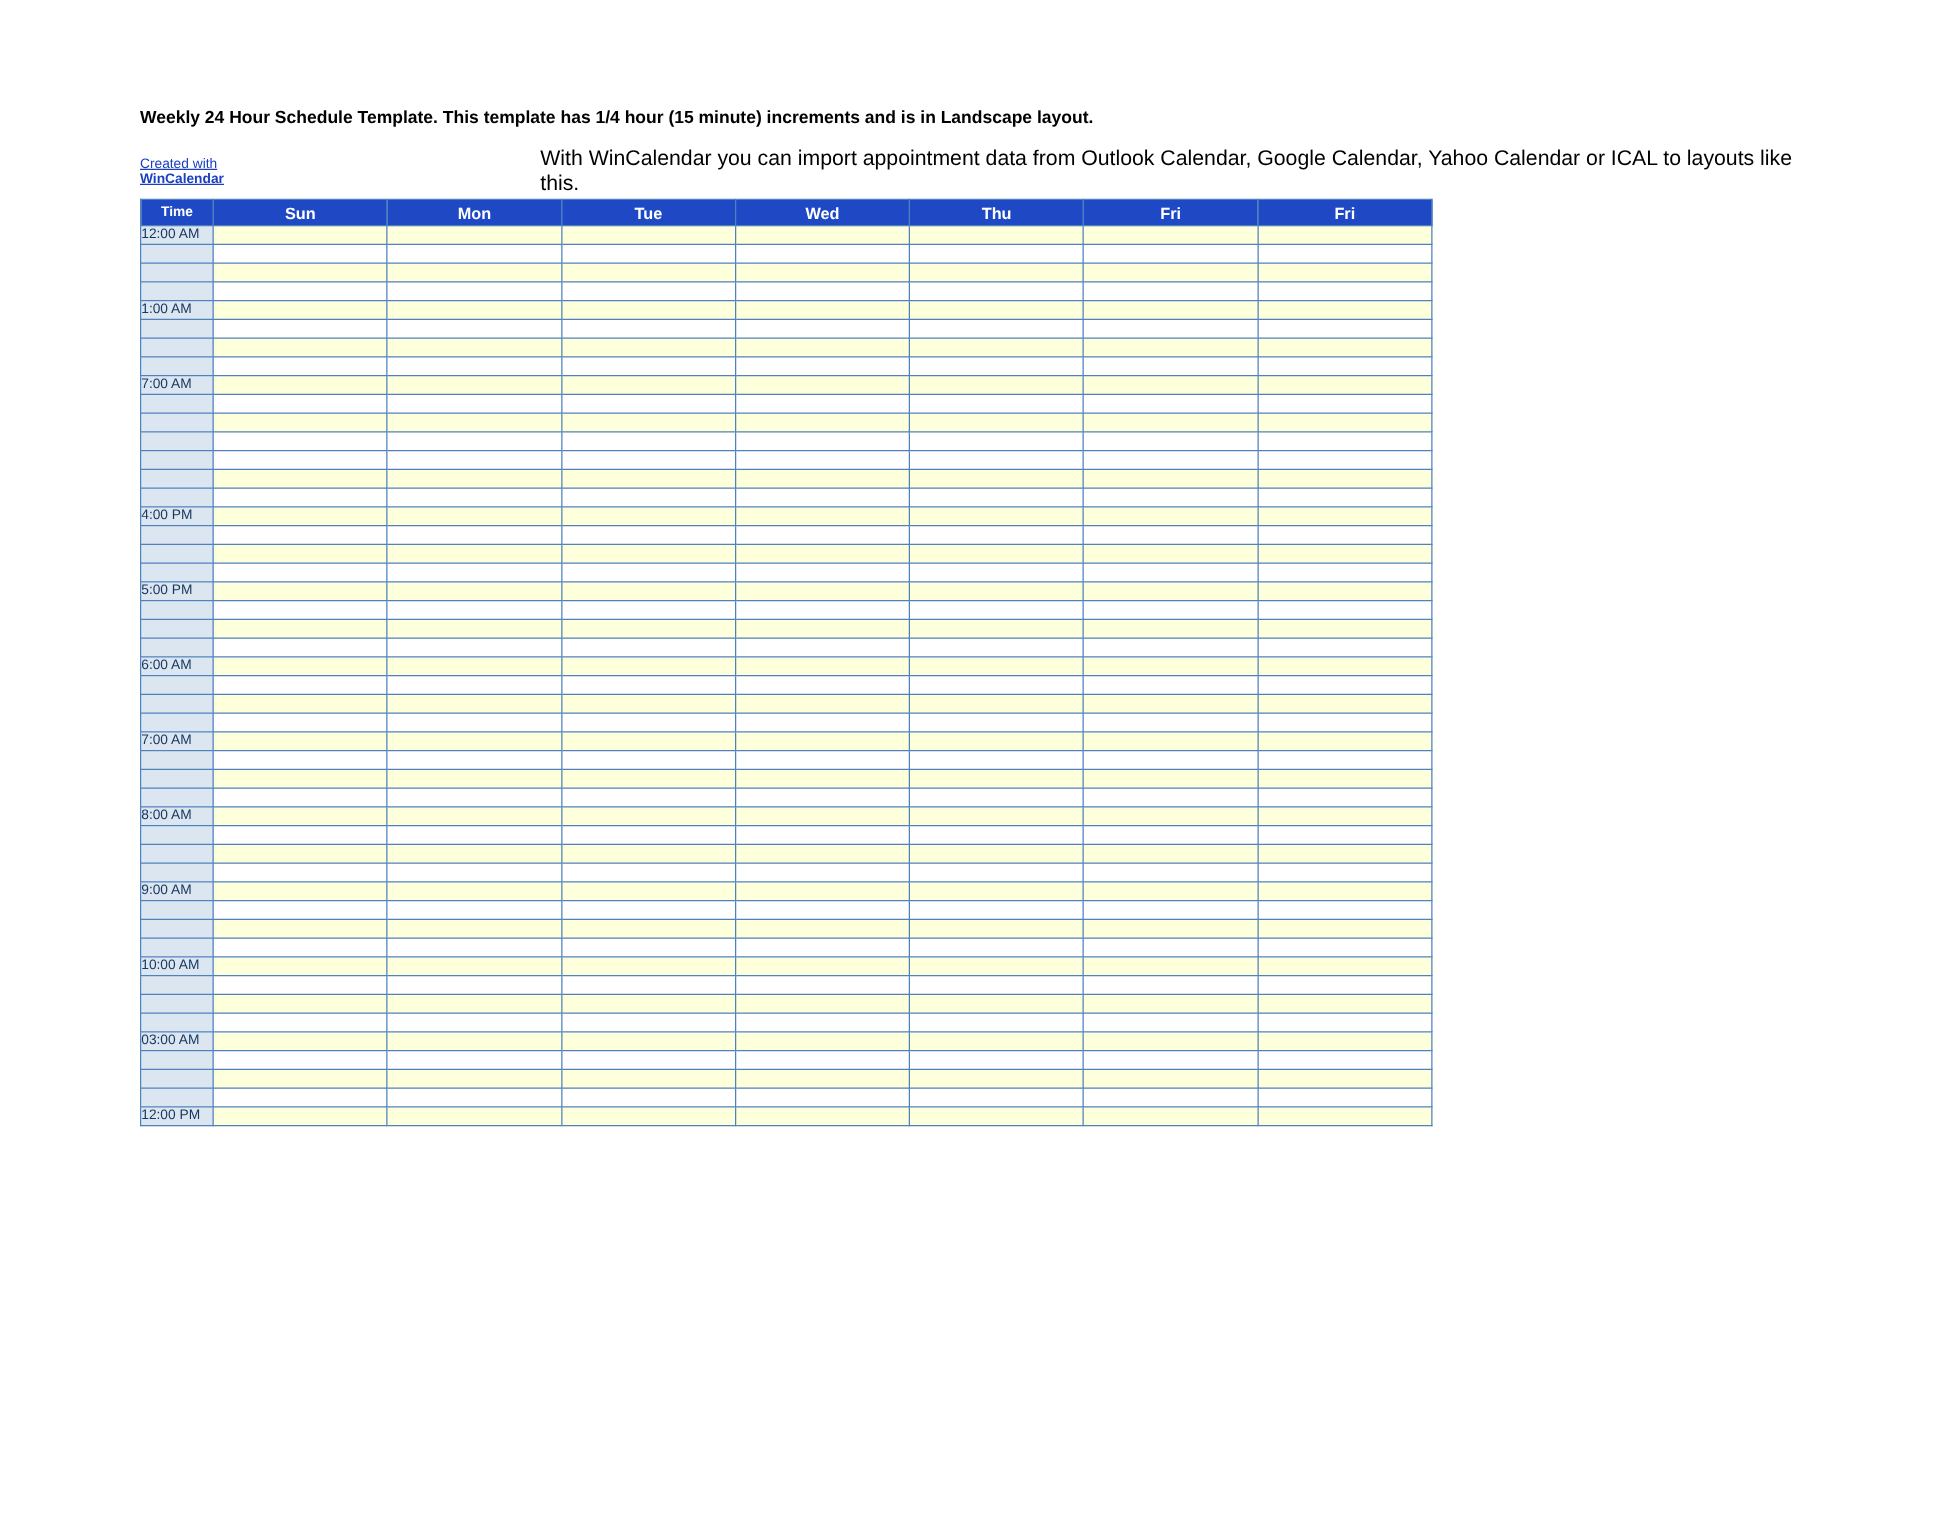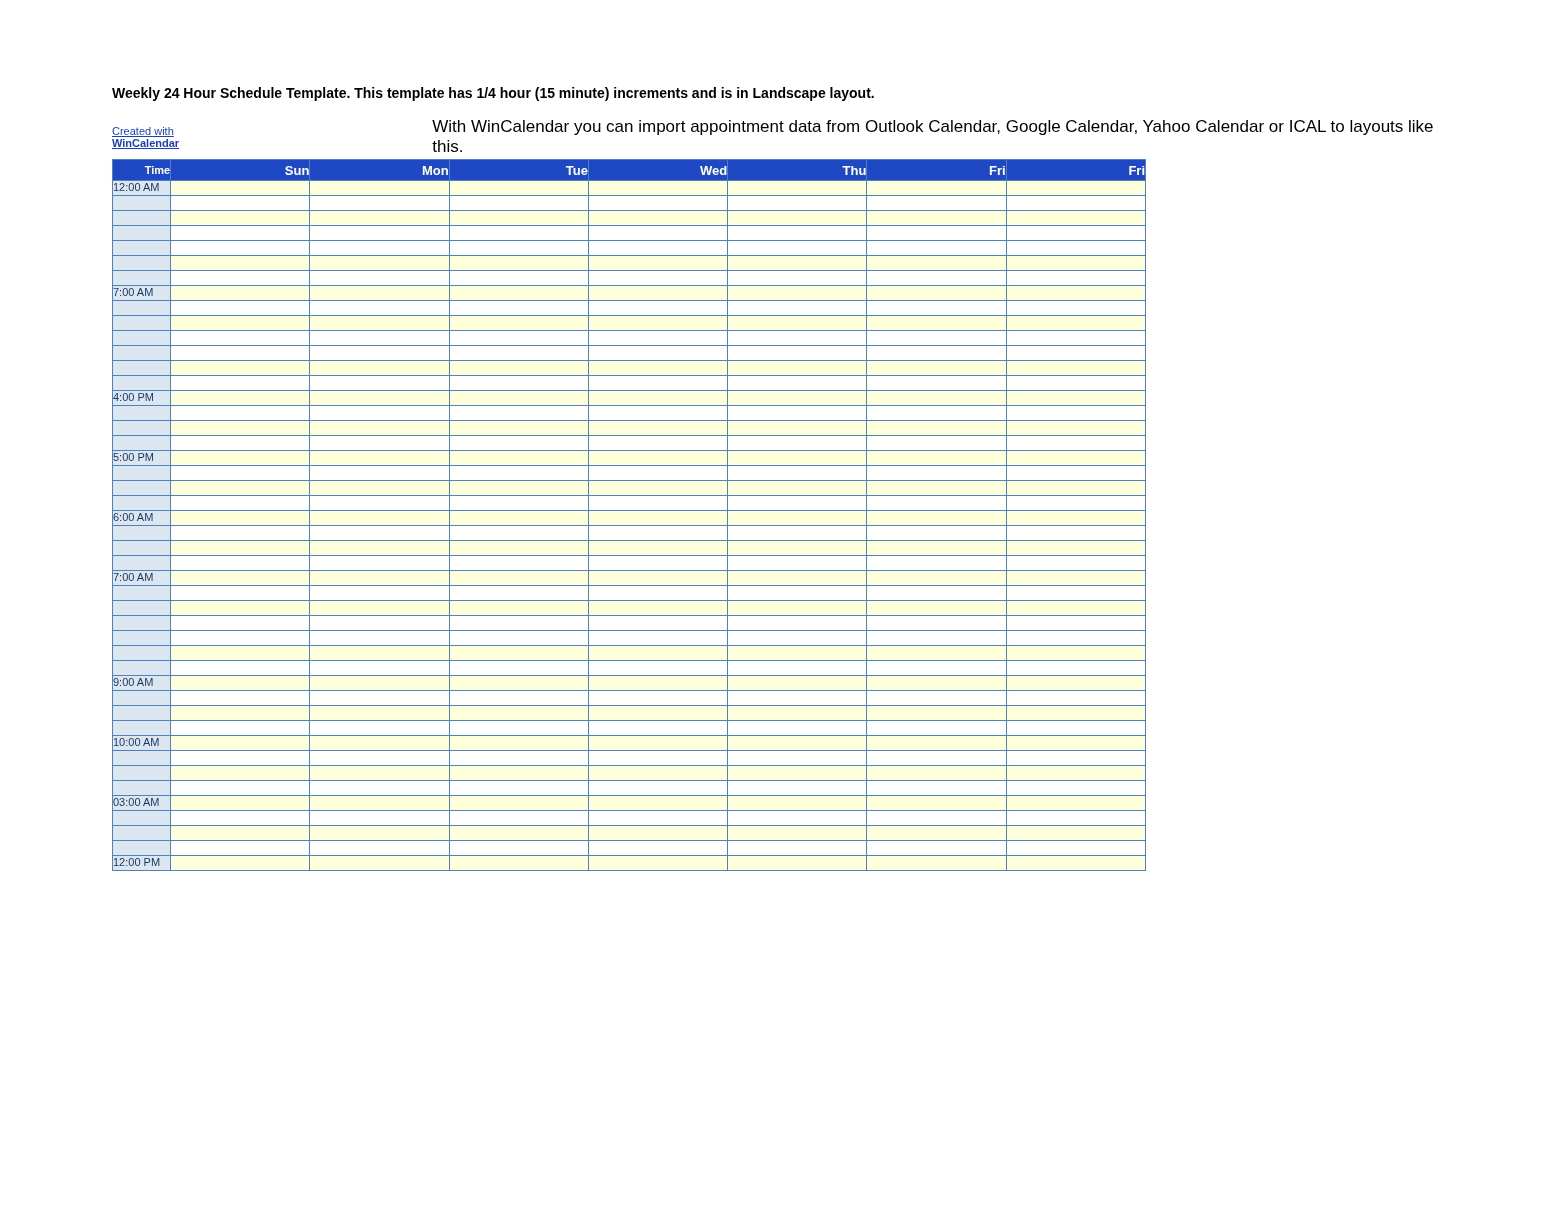--- a/index.html
+++ b/index.html
@@ -48,21 +48,21 @@
     border: 1px solid #4f81bd;
     padding: 0;
     height: 14px;
     font-size: 11px;
     vertical-align: top;
   }
   table.schedule th {
     background: #1f49c4;
     color: #ffffff;
     font-weight: bold;
-    text-align: right;
+    text-align: center;
     height: 20px;
     font-size: 13px;
     vertical-align: middle;
   }
   table.schedule th.time-head {
     width: 58px;
     font-size: 11px;
     background: #1f49c4;
   }
   col.time-col { width: 58px; }
@@ -153,20 +153,30 @@
           <td class="time-cell"></td>
           <td class="slot"></td>
           <td class="slot"></td>
           <td class="slot"></td>
           <td class="slot"></td>
           <td class="slot"></td>
           <td class="slot"></td>
           <td class="slot"></td>
         </tr>
         <tr>
+          <td class="time-cell">1:00 AM</td>
+          <td class="slot shade"></td>
+          <td class="slot shade"></td>
+          <td class="slot shade"></td>
+          <td class="slot shade"></td>
+          <td class="slot shade"></td>
+          <td class="slot shade"></td>
+          <td class="slot shade"></td>
+        </tr>
+        <tr>
           <td class="time-cell"></td>
           <td class="slot"></td>
           <td class="slot"></td>
           <td class="slot"></td>
           <td class="slot"></td>
           <td class="slot"></td>
           <td class="slot"></td>
           <td class="slot"></td>
         </tr>
         <tr>
@@ -411,20 +421,30 @@
         </tr>
         <tr>
           <td class="time-cell"></td>
           <td class="slot"></td>
           <td class="slot"></td>
           <td class="slot"></td>
           <td class="slot"></td>
           <td class="slot"></td>
           <td class="slot"></td>
           <td class="slot"></td>
+        </tr>
+        <tr>
+          <td class="time-cell">8:00 AM</td>
+          <td class="slot shade"></td>
+          <td class="slot shade"></td>
+          <td class="slot shade"></td>
+          <td class="slot shade"></td>
+          <td class="slot shade"></td>
+          <td class="slot shade"></td>
+          <td class="slot shade"></td>
         </tr>
         <tr>
           <td class="time-cell"></td>
           <td class="slot"></td>
           <td class="slot"></td>
           <td class="slot"></td>
           <td class="slot"></td>
           <td class="slot"></td>
           <td class="slot"></td>
           <td class="slot"></td>

